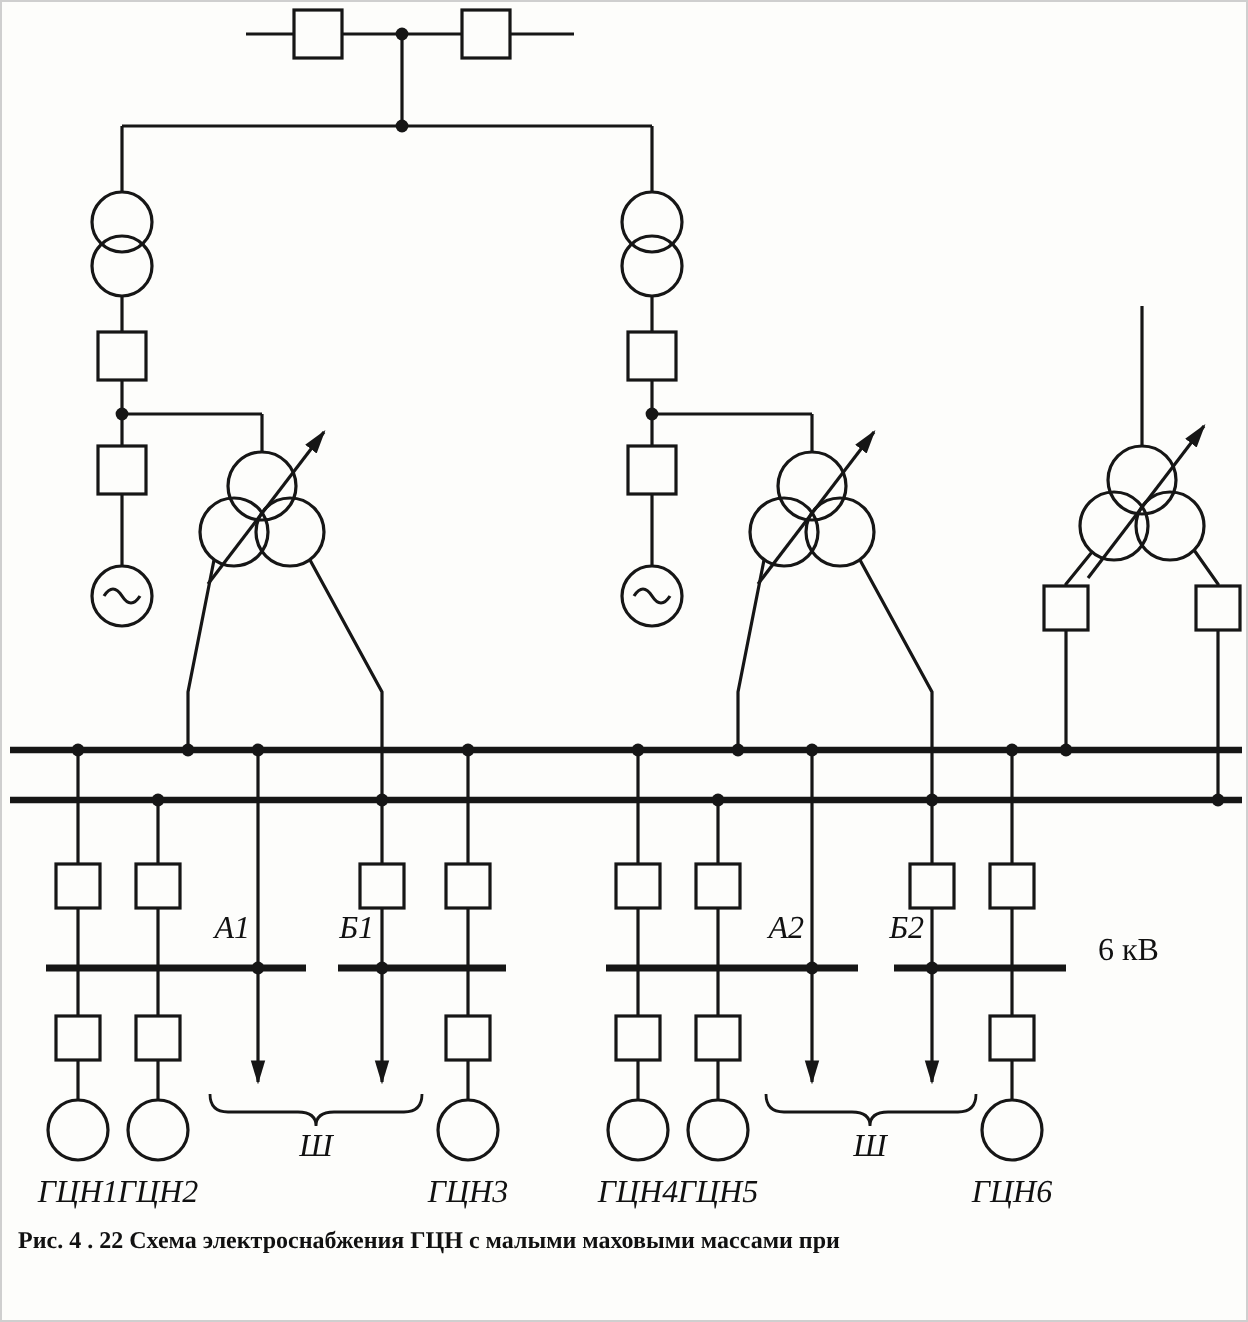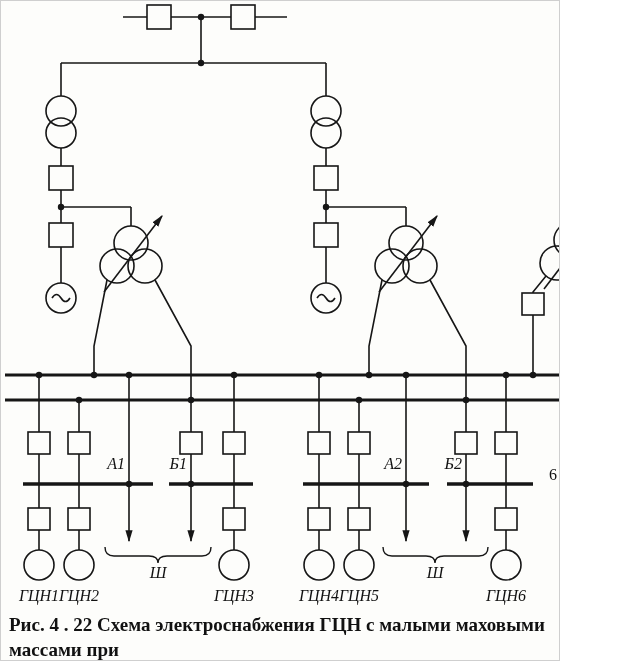--- a/index.html
+++ b/index.html
@@ -1,39 +1,39 @@
 <!DOCTYPE html>
 <html><head>
 <meta charset="utf-8">
 <style>
   html,body{margin:0;padding:0;background:#ffffff;}
   .page{
     position:relative;
-    width:560px;height:661px;
+    width:624px;height:661px;
     box-sizing:border-box;
     background:#fdfdfb;
     border:1px solid #cfcfcf;
     font-family:"Liberation Serif", serif;
     overflow:hidden;
   }
   svg{display:block;}
   .w{stroke:#161616;stroke-width:1.6;fill:none;stroke-linecap:butt;}
   .bus{stroke:#161616;stroke-width:3.2;fill:none;}
   .sbus{stroke:#161616;stroke-width:3.4;fill:none;}
   .sq{fill:#fdfdfb;stroke:#161616;stroke-width:1.6;}
   .tc{fill:none;stroke:#161616;stroke-width:1.6;}
   .mc{fill:#fdfdfb;stroke:#161616;stroke-width:1.6;}
   .dot{fill:#161616;stroke:none;}
   .br{stroke:#161616;stroke-width:1.4;fill:none;}
   .lbl{font-family:"Liberation Serif",serif;font-style:italic;font-size:16px;fill:#111;}
   .lblu{font-family:"Liberation Serif",serif;font-size:16px;fill:#111;}
   .caption{
     position:absolute;left:8px;top:612px;width:608px;
     font-family:"Liberation Serif",serif;
-    font-weight:bold;font-size:19px;line-height:1.3;color:#111;
+    font-weight:bold;font-size:12px;line-height:1.3;color:#111;
   }
   .caption span{display:block;}
 </style>
 </head>
 <body>
 
 <div class="page">
 
 <svg width="624" height="608" viewBox="0 0 624 608">
   <defs>

